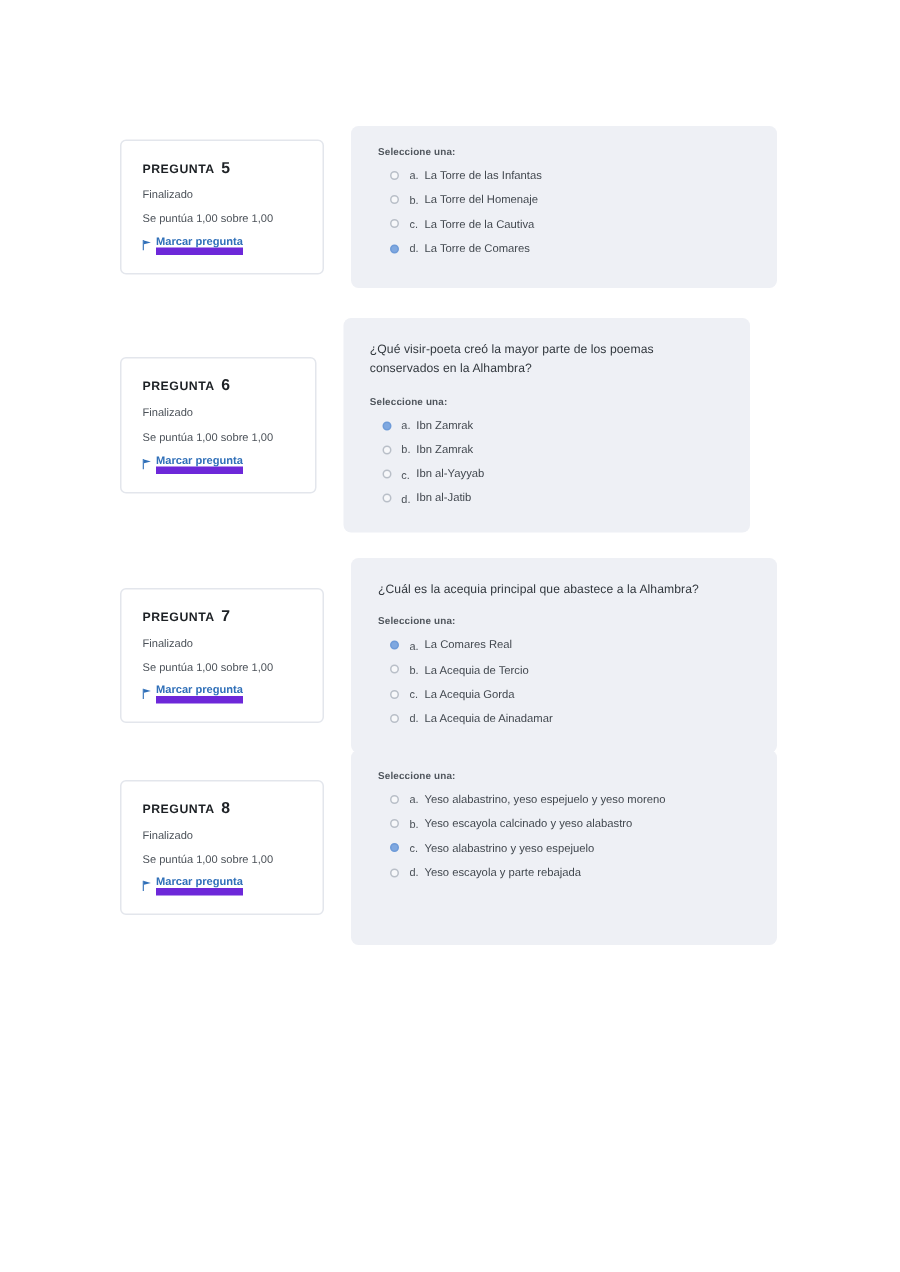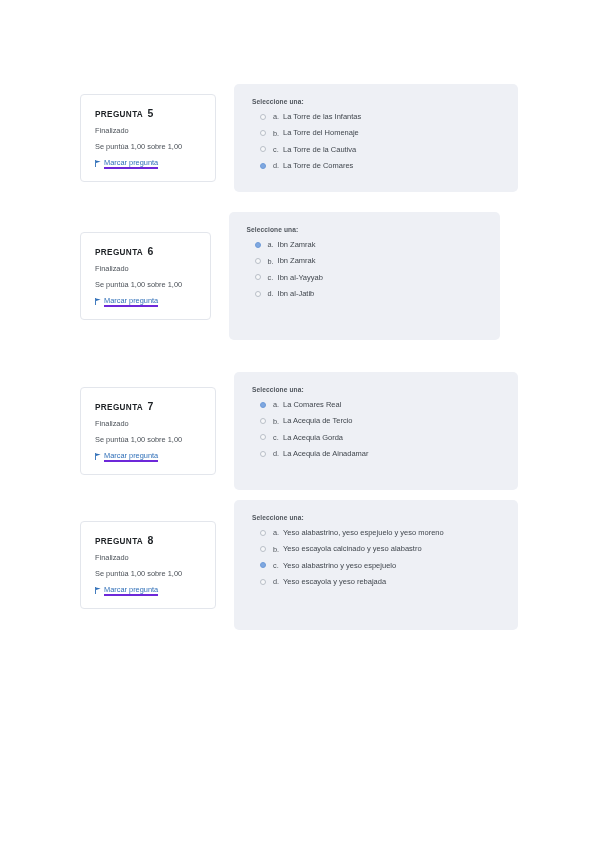--- a/index.html
+++ b/index.html
@@ -83,22 +83,23 @@
     display: inline-block;
     width: 6px;
     height: 7px;
     position: relative;
     flex: 0 0 auto;
   }
   .flag-icon svg { display:block; }
   .flag-label {
     color: #2f6fb8;
     text-decoration: none;
-    border-bottom: 2px solid #6d28d9;
+    border-bottom: 5px solid #6d28d9;
     line-height: 1.1;
+    font-weight: bold;
   }
 
   
   .q-panel {
     margin-left: 18px;
     width: 284px;
     background: #eef0f5;
     border-radius: 5px;
     padding: 14px 18px 18px 18px;
     box-sizing: border-box;
@@ -229,20 +230,21 @@
           <svg width="6" height="7" viewBox="0 0 6 7" xmlns="http://www.w3.org/2000/svg">
             <rect x="0" y="0" width="0.9" height="7" fill="#2f6fb8"></rect>
             <path d="M1 0.4 L5.6 1.6 L1 2.9 Z" fill="#2f6fb8"></path>
           </svg>
         </span>
         <span class="flag-label">Marcar pregunta</span>
       </div>
     </div>
 
     <div class="q-panel" style="min-height: 128px;">
+      <div class="q-text">¿Qué visir-poeta creó la mayor parte de los poemas conservados en la Alhambra?</div>
       <div class="q-select-label">Seleccione una:</div>
       <ul class="opt-list">
   <li class="opt-row">
     <span class="radio checked"></span>
     <span class="opt-letter">a.</span>
     <span class="opt-text">Ibn Zamrak</span>
   </li>
 
   <li class="opt-row">
     <span class="radio"></span>
@@ -278,20 +280,21 @@
           <svg width="6" height="7" viewBox="0 0 6 7" xmlns="http://www.w3.org/2000/svg">
             <rect x="0" y="0" width="0.9" height="7" fill="#2f6fb8"></rect>
             <path d="M1 0.4 L5.6 1.6 L1 2.9 Z" fill="#2f6fb8"></path>
           </svg>
         </span>
         <span class="flag-label">Marcar pregunta</span>
       </div>
     </div>
 
     <div class="q-panel" style="min-height: 118px;">
+      <div class="q-text">¿Cuál es la acequia principal que abastece a la Alhambra?</div>
       <div class="q-select-label">Seleccione una:</div>
       <ul class="opt-list">
   <li class="opt-row">
     <span class="radio checked"></span>
     <span class="opt-letter">a.</span>
     <span class="opt-text">La Comares Real</span>
   </li>
 
   <li class="opt-row">
     <span class="radio"></span>
@@ -350,19 +353,19 @@
 
   <li class="opt-row">
     <span class="radio checked"></span>
     <span class="opt-letter">c.</span>
     <span class="opt-text">Yeso alabastrino y yeso espejuelo</span>
   </li>
 
   <li class="opt-row">
     <span class="radio"></span>
     <span class="opt-letter">d.</span>
-    <span class="opt-text">Yeso escayola y yeso rebajada</span>
+    <span class="opt-text">Yeso escayola y parte rebajada</span>
   </li>
 </ul>
     </div>
   </div>
 </div>
 </div>
 
 </body></html>

